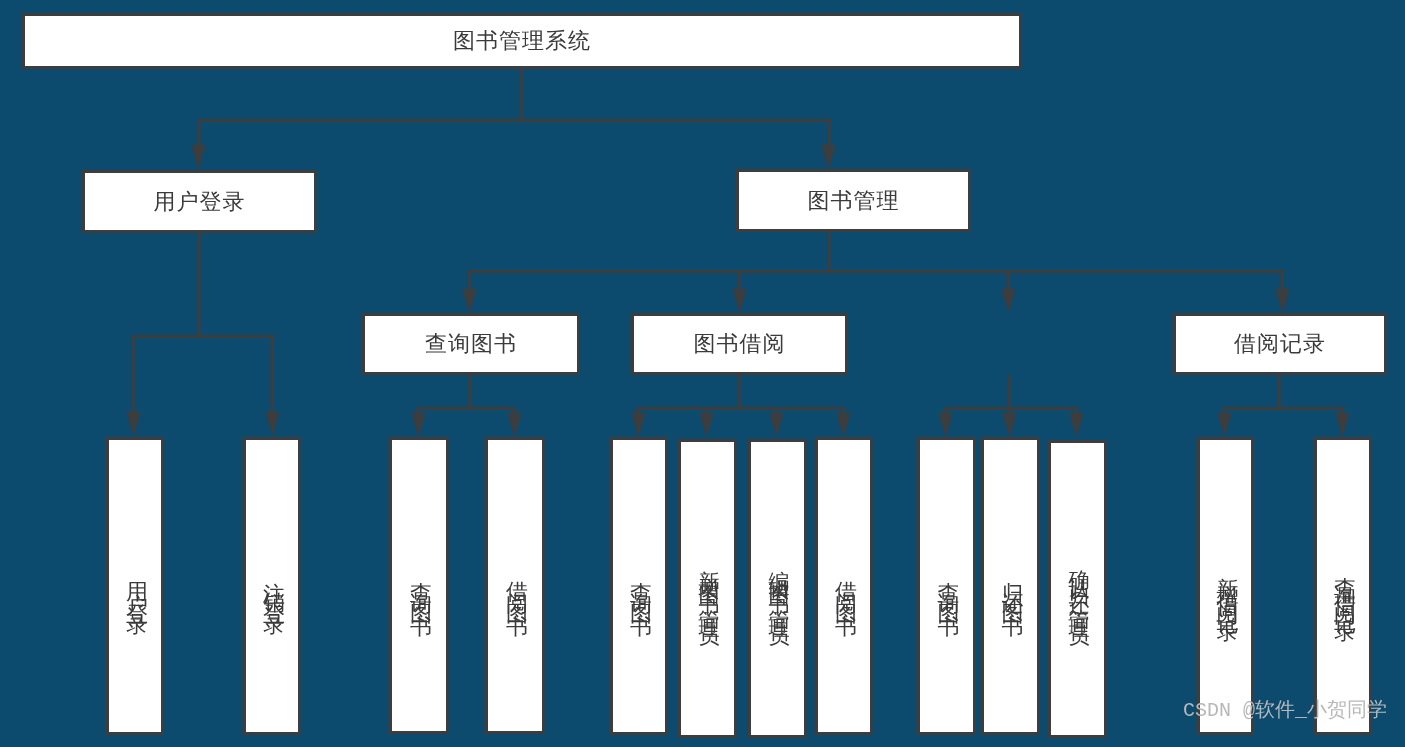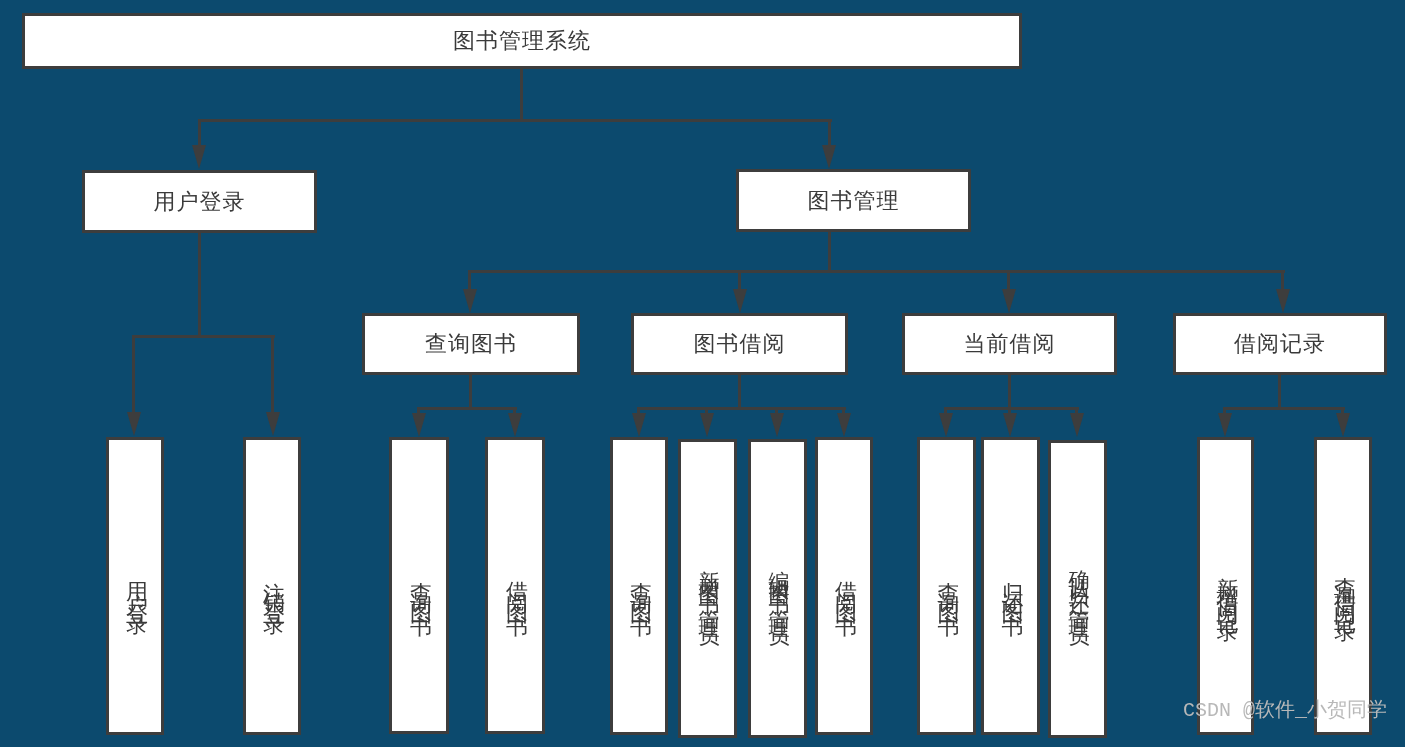--- a/index.html
+++ b/index.html
@@ -90,23 +90,20 @@
   <div class="arrow" style="left:1002px;top:289px;"></div>
   <div class="vline" style="left:1281px;top:270px;height:22px;"></div>
   <div class="arrow" style="left:1276px;top:289px;"></div>
 
   <div class="node" style="left:362px;top:313px;width:218px;height:62px;">
     <span class="hlabel">查询图书</span>
   </div>
   <div class="node" style="left:631px;top:313px;width:217px;height:62px;align-items:center;">
     <span class="hlabel">图书借阅</span>
   </div>
-  <div class="node" style="left:902px;top:313px;width:215px;height:62px;">
-    <span class="hlabel">当前借阅</span>
-  </div>
   <div class="node" style="left:1173px;top:313px;width:214px;height:62px;">
     <span class="hlabel">借阅记录</span>
   </div>
 
   <div class="vline" style="left:469px;top:375px;height:34px;"></div>
   <div class="hline" style="left:417px;top:407px;width:100px;"></div>
   <div class="vline" style="left:417px;top:407px;height:9px;"></div>
   <div class="arrow" style="left:412px;top:413px;"></div>
   <div class="vline" style="left:513px;top:407px;height:9px;"></div>
   <div class="arrow" style="left:508px;top:413px;"></div>

